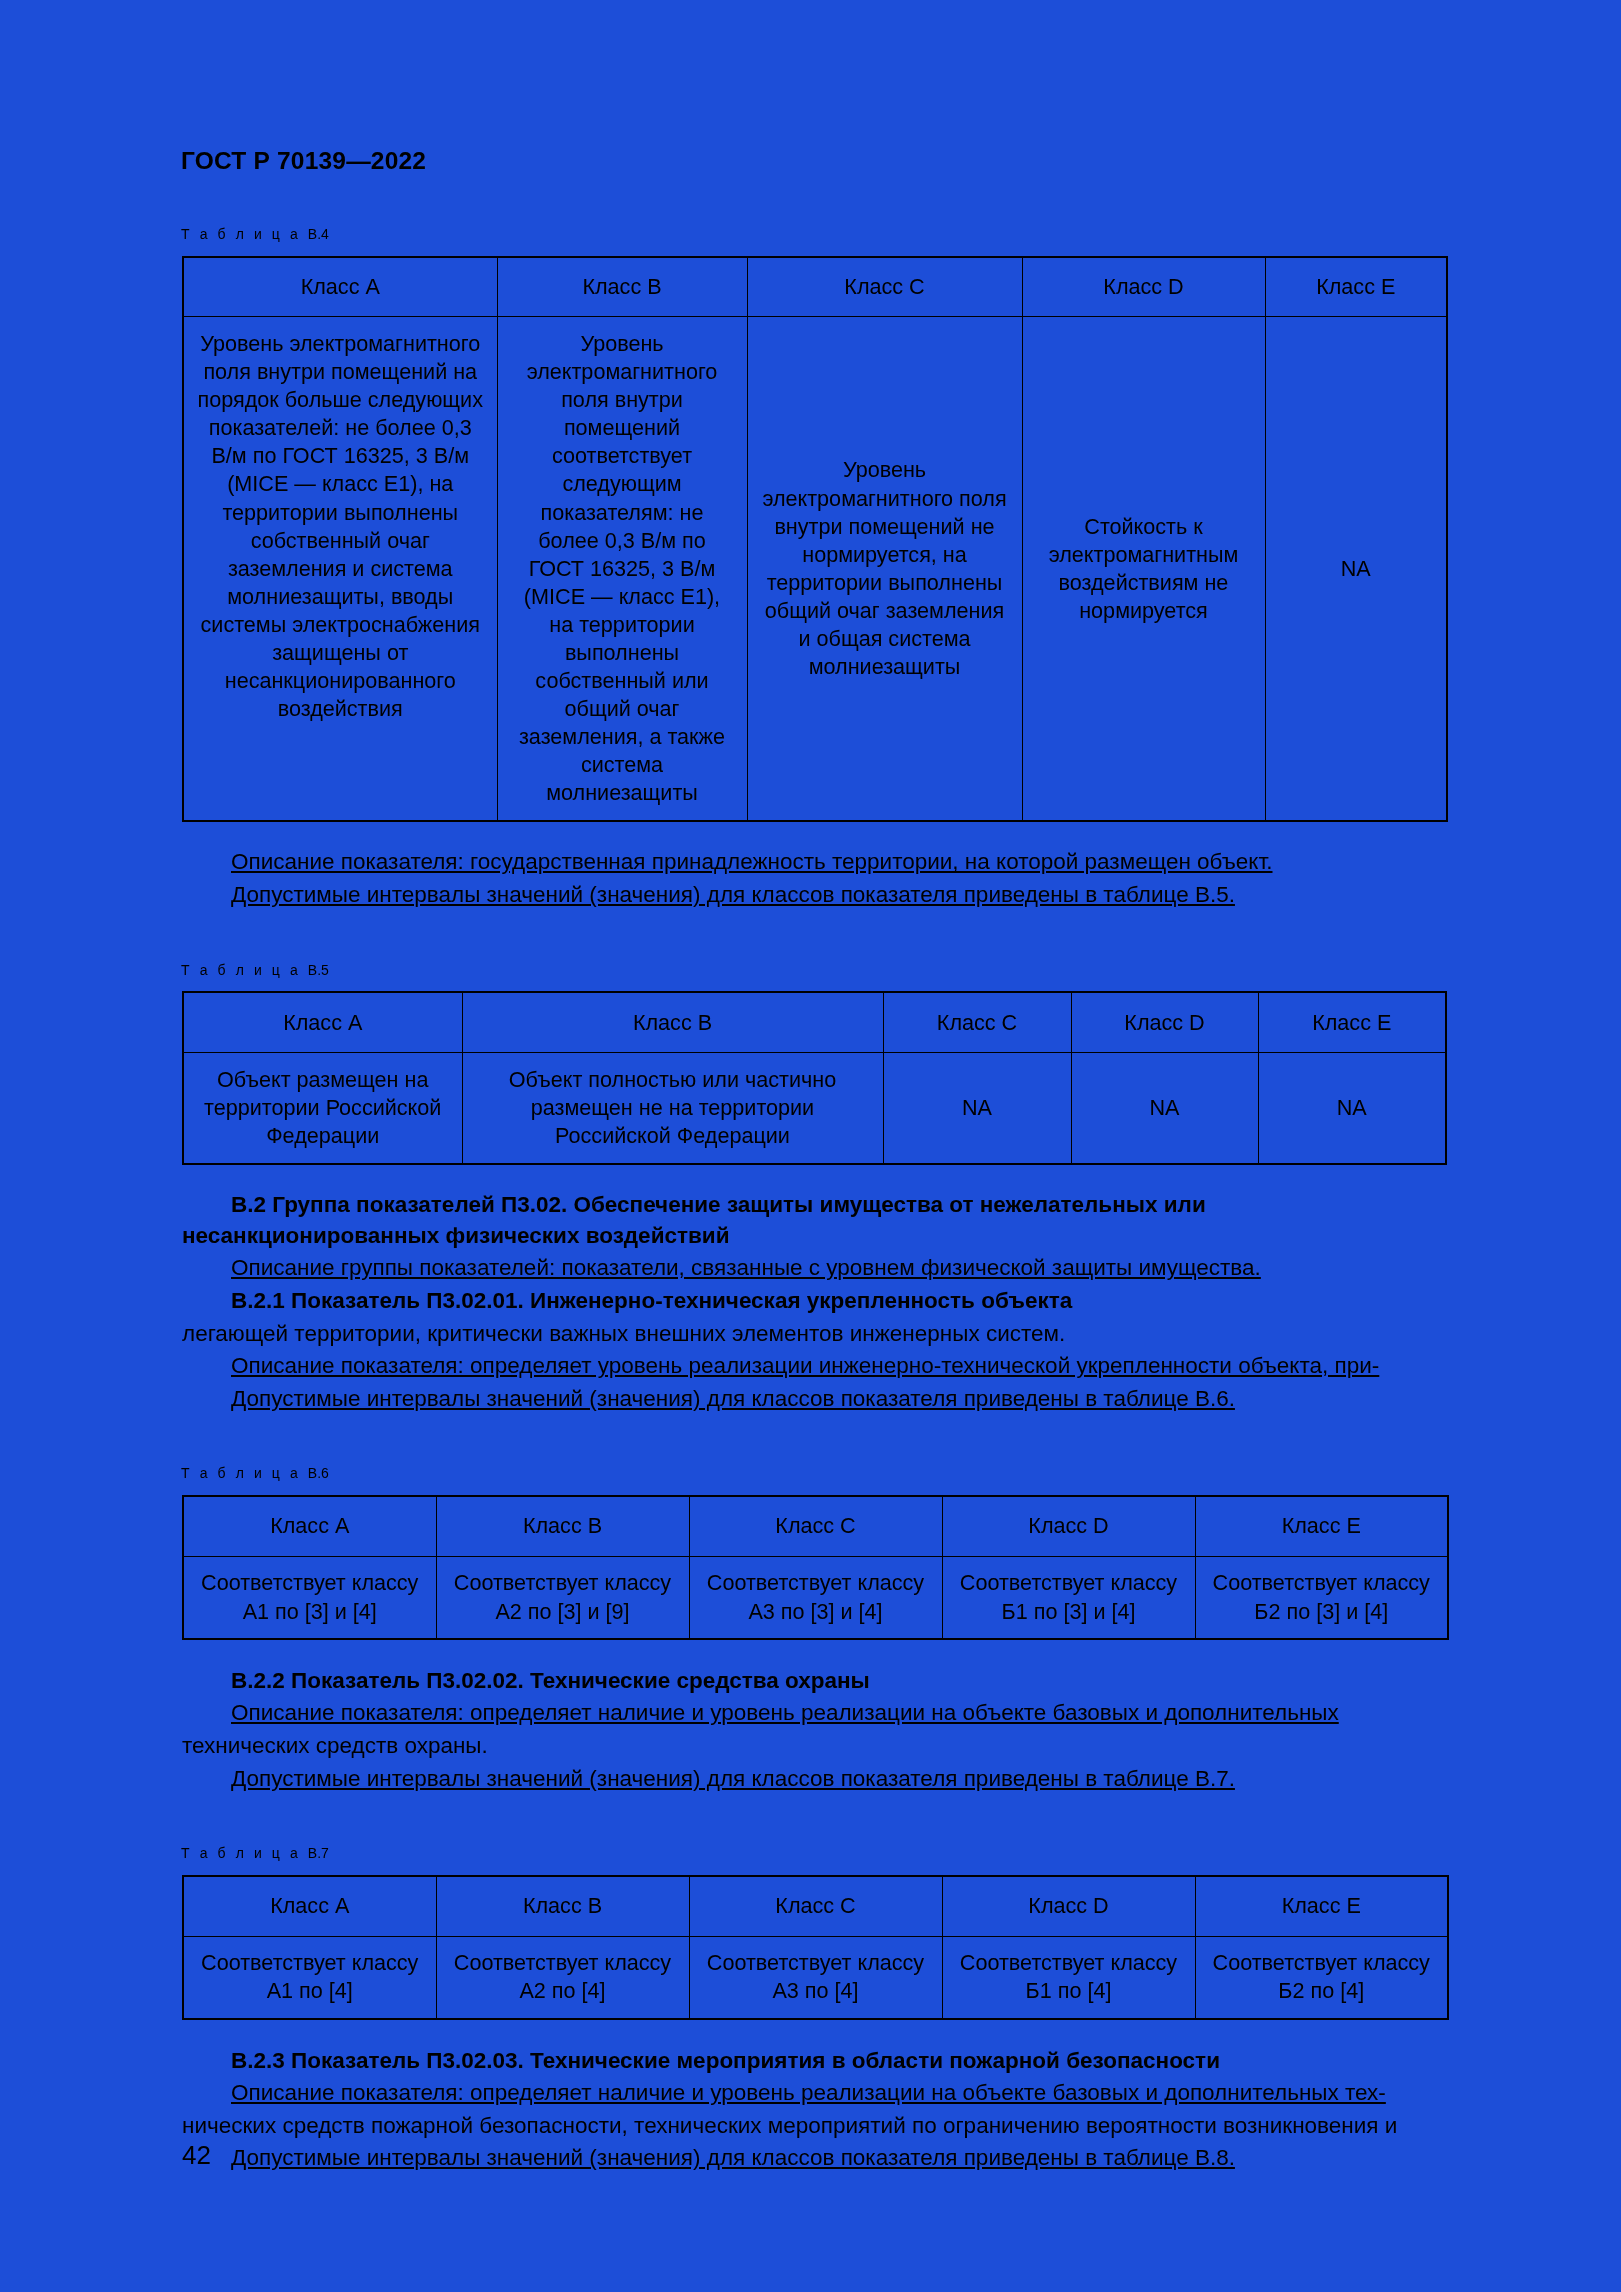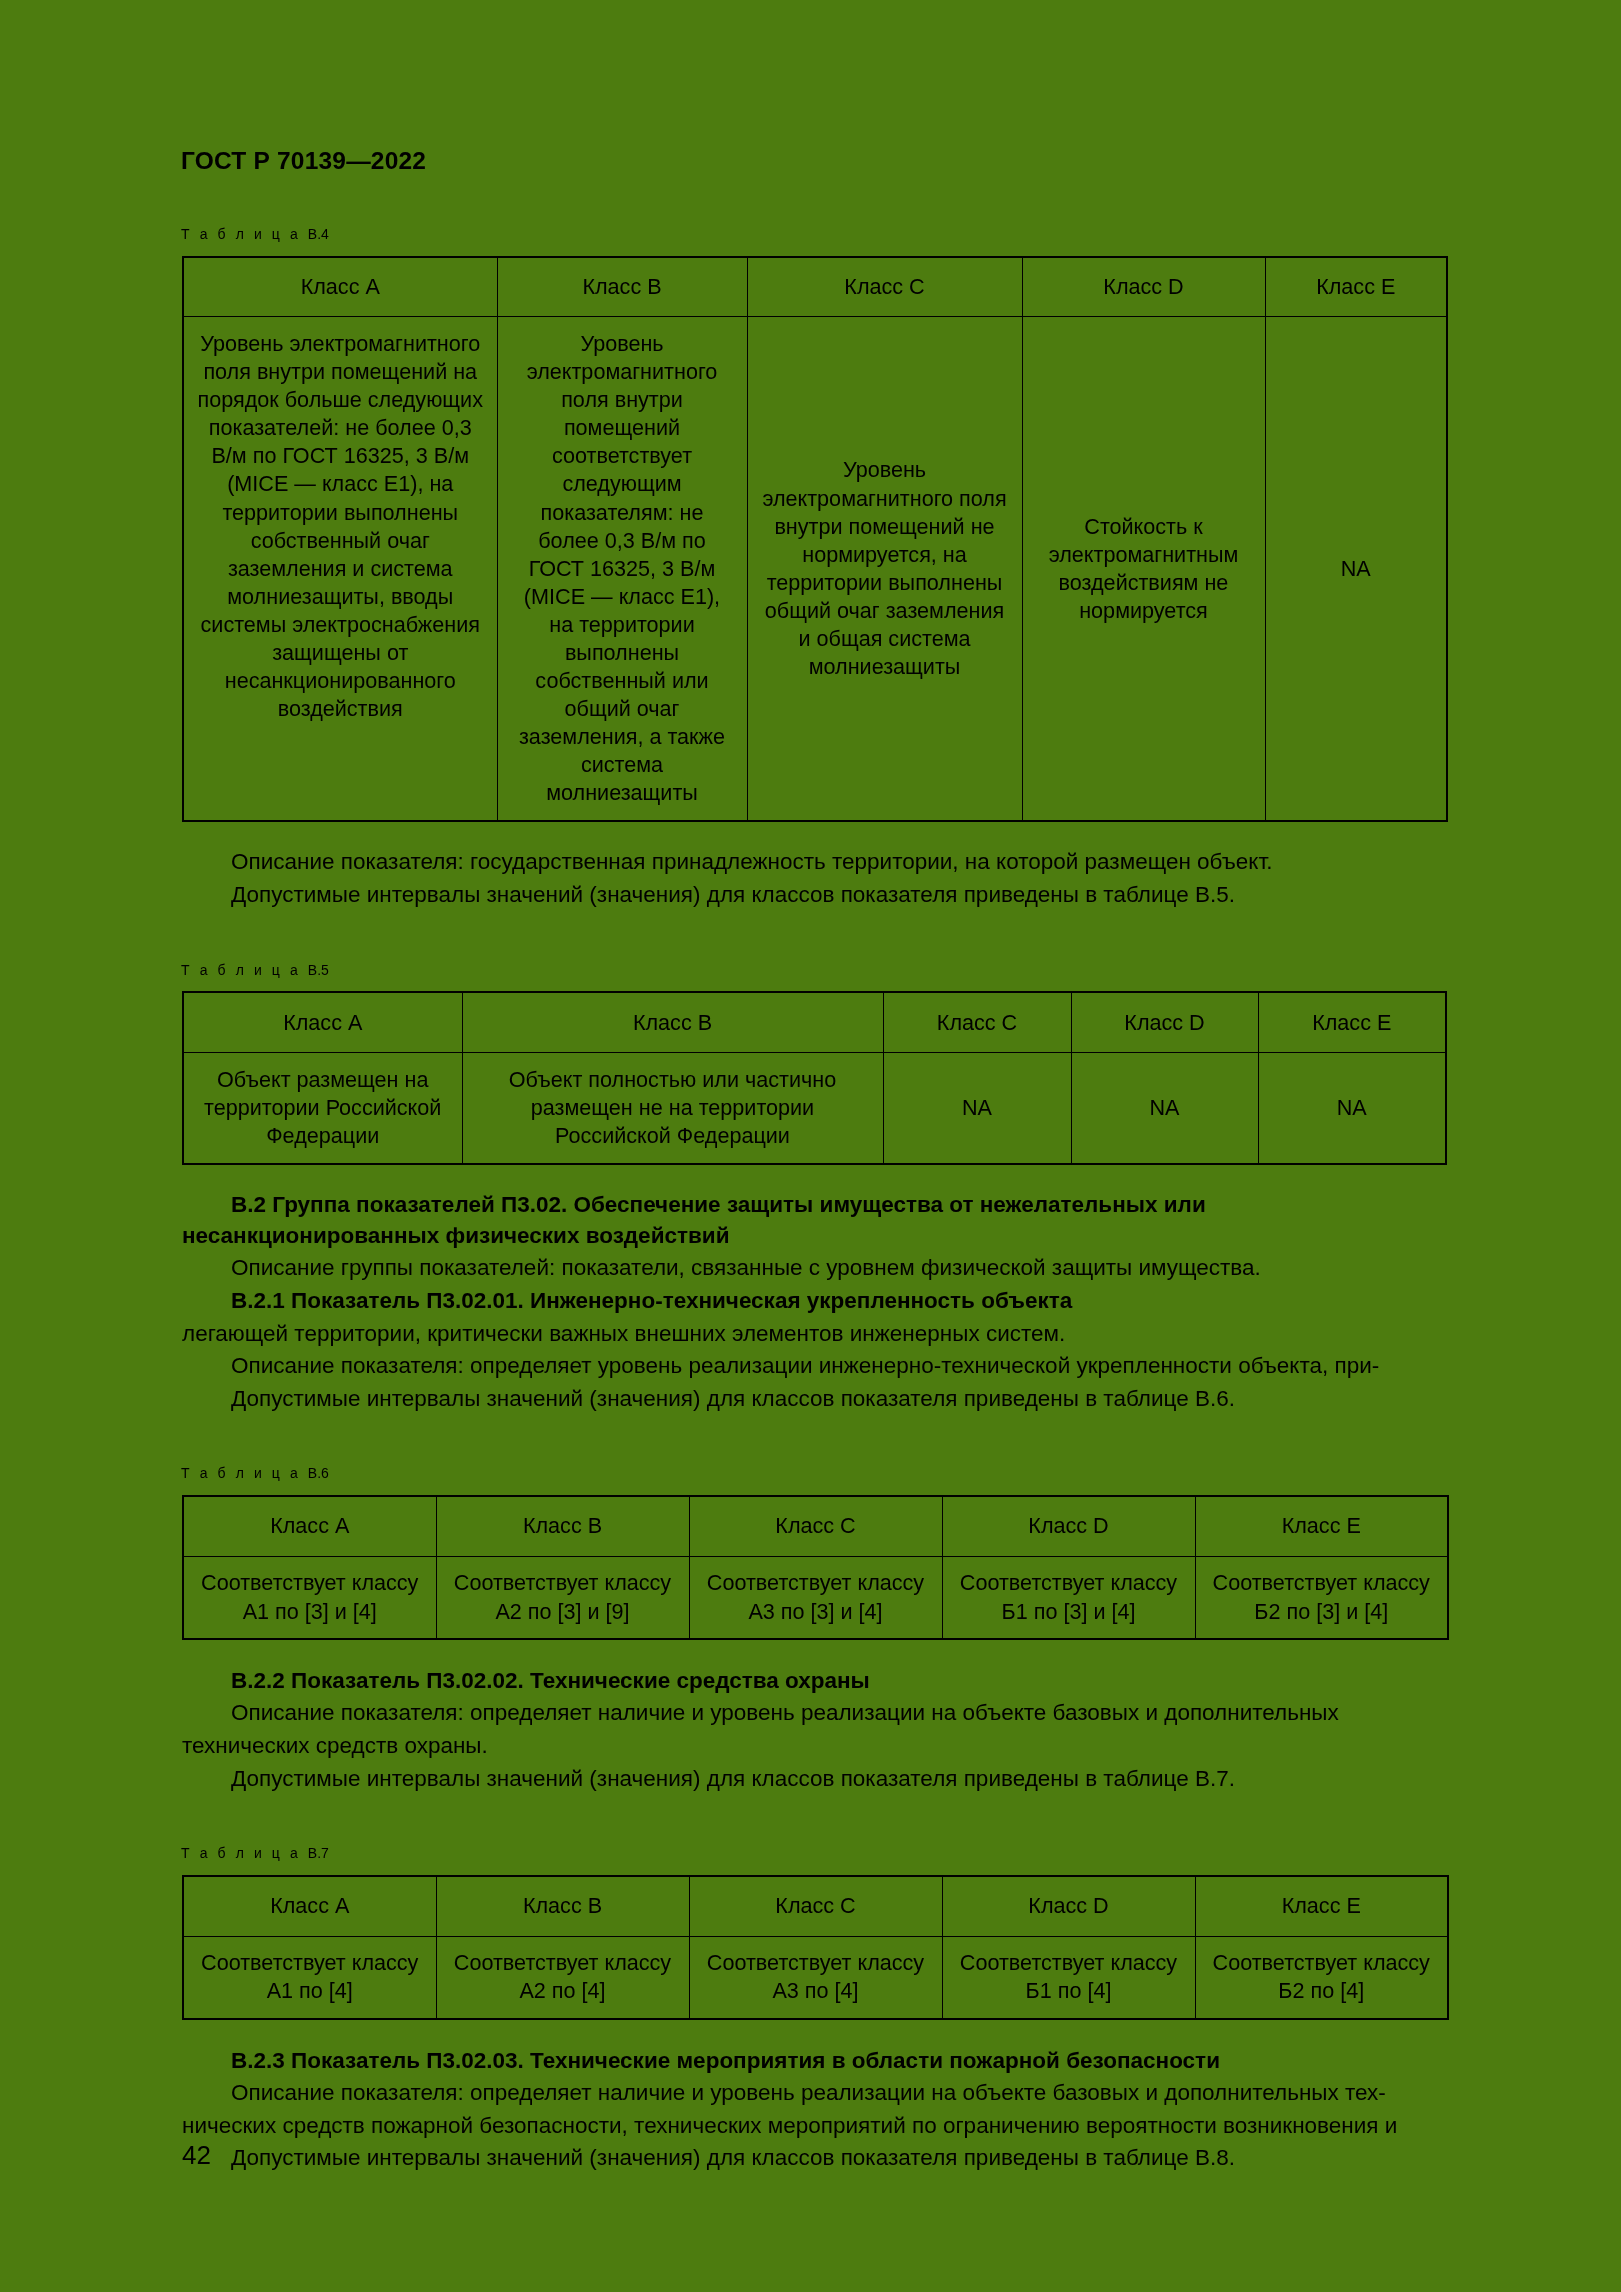--- a/index.html
+++ b/index.html
@@ -8,21 +8,21 @@
     background: #ffffff;
   }
   body {
     font-family: "Liberation Sans", sans-serif;
     color: #000000;
   }
   .page {
     position: relative;
     width: 1621px;
     height: 2293px;
-    background: #4d7c0f;
+    background: #1d4ed8;
     box-sizing: border-box;
     padding: 0;
     overflow: hidden;
   }
   .content {
     position: absolute;
     left: 182px;
     top: 0;
     width: 1264px;
   }
@@ -84,20 +84,21 @@
   .t6 col, .t7 col { width: 253px; }
 
   .para {
     font-size: 22.5px;
     line-height: 1.36;
     margin: 0;
     text-align: justify;
   }
   .para.indent {
     text-indent: 49px;
+    text-decoration: underline;
   }
   .para.bold {
     font-weight: bold;
     text-indent: 49px;
   }
   .block {
     margin-top: 25.5px;
   }
   .tight {
     margin-top: 2px;

